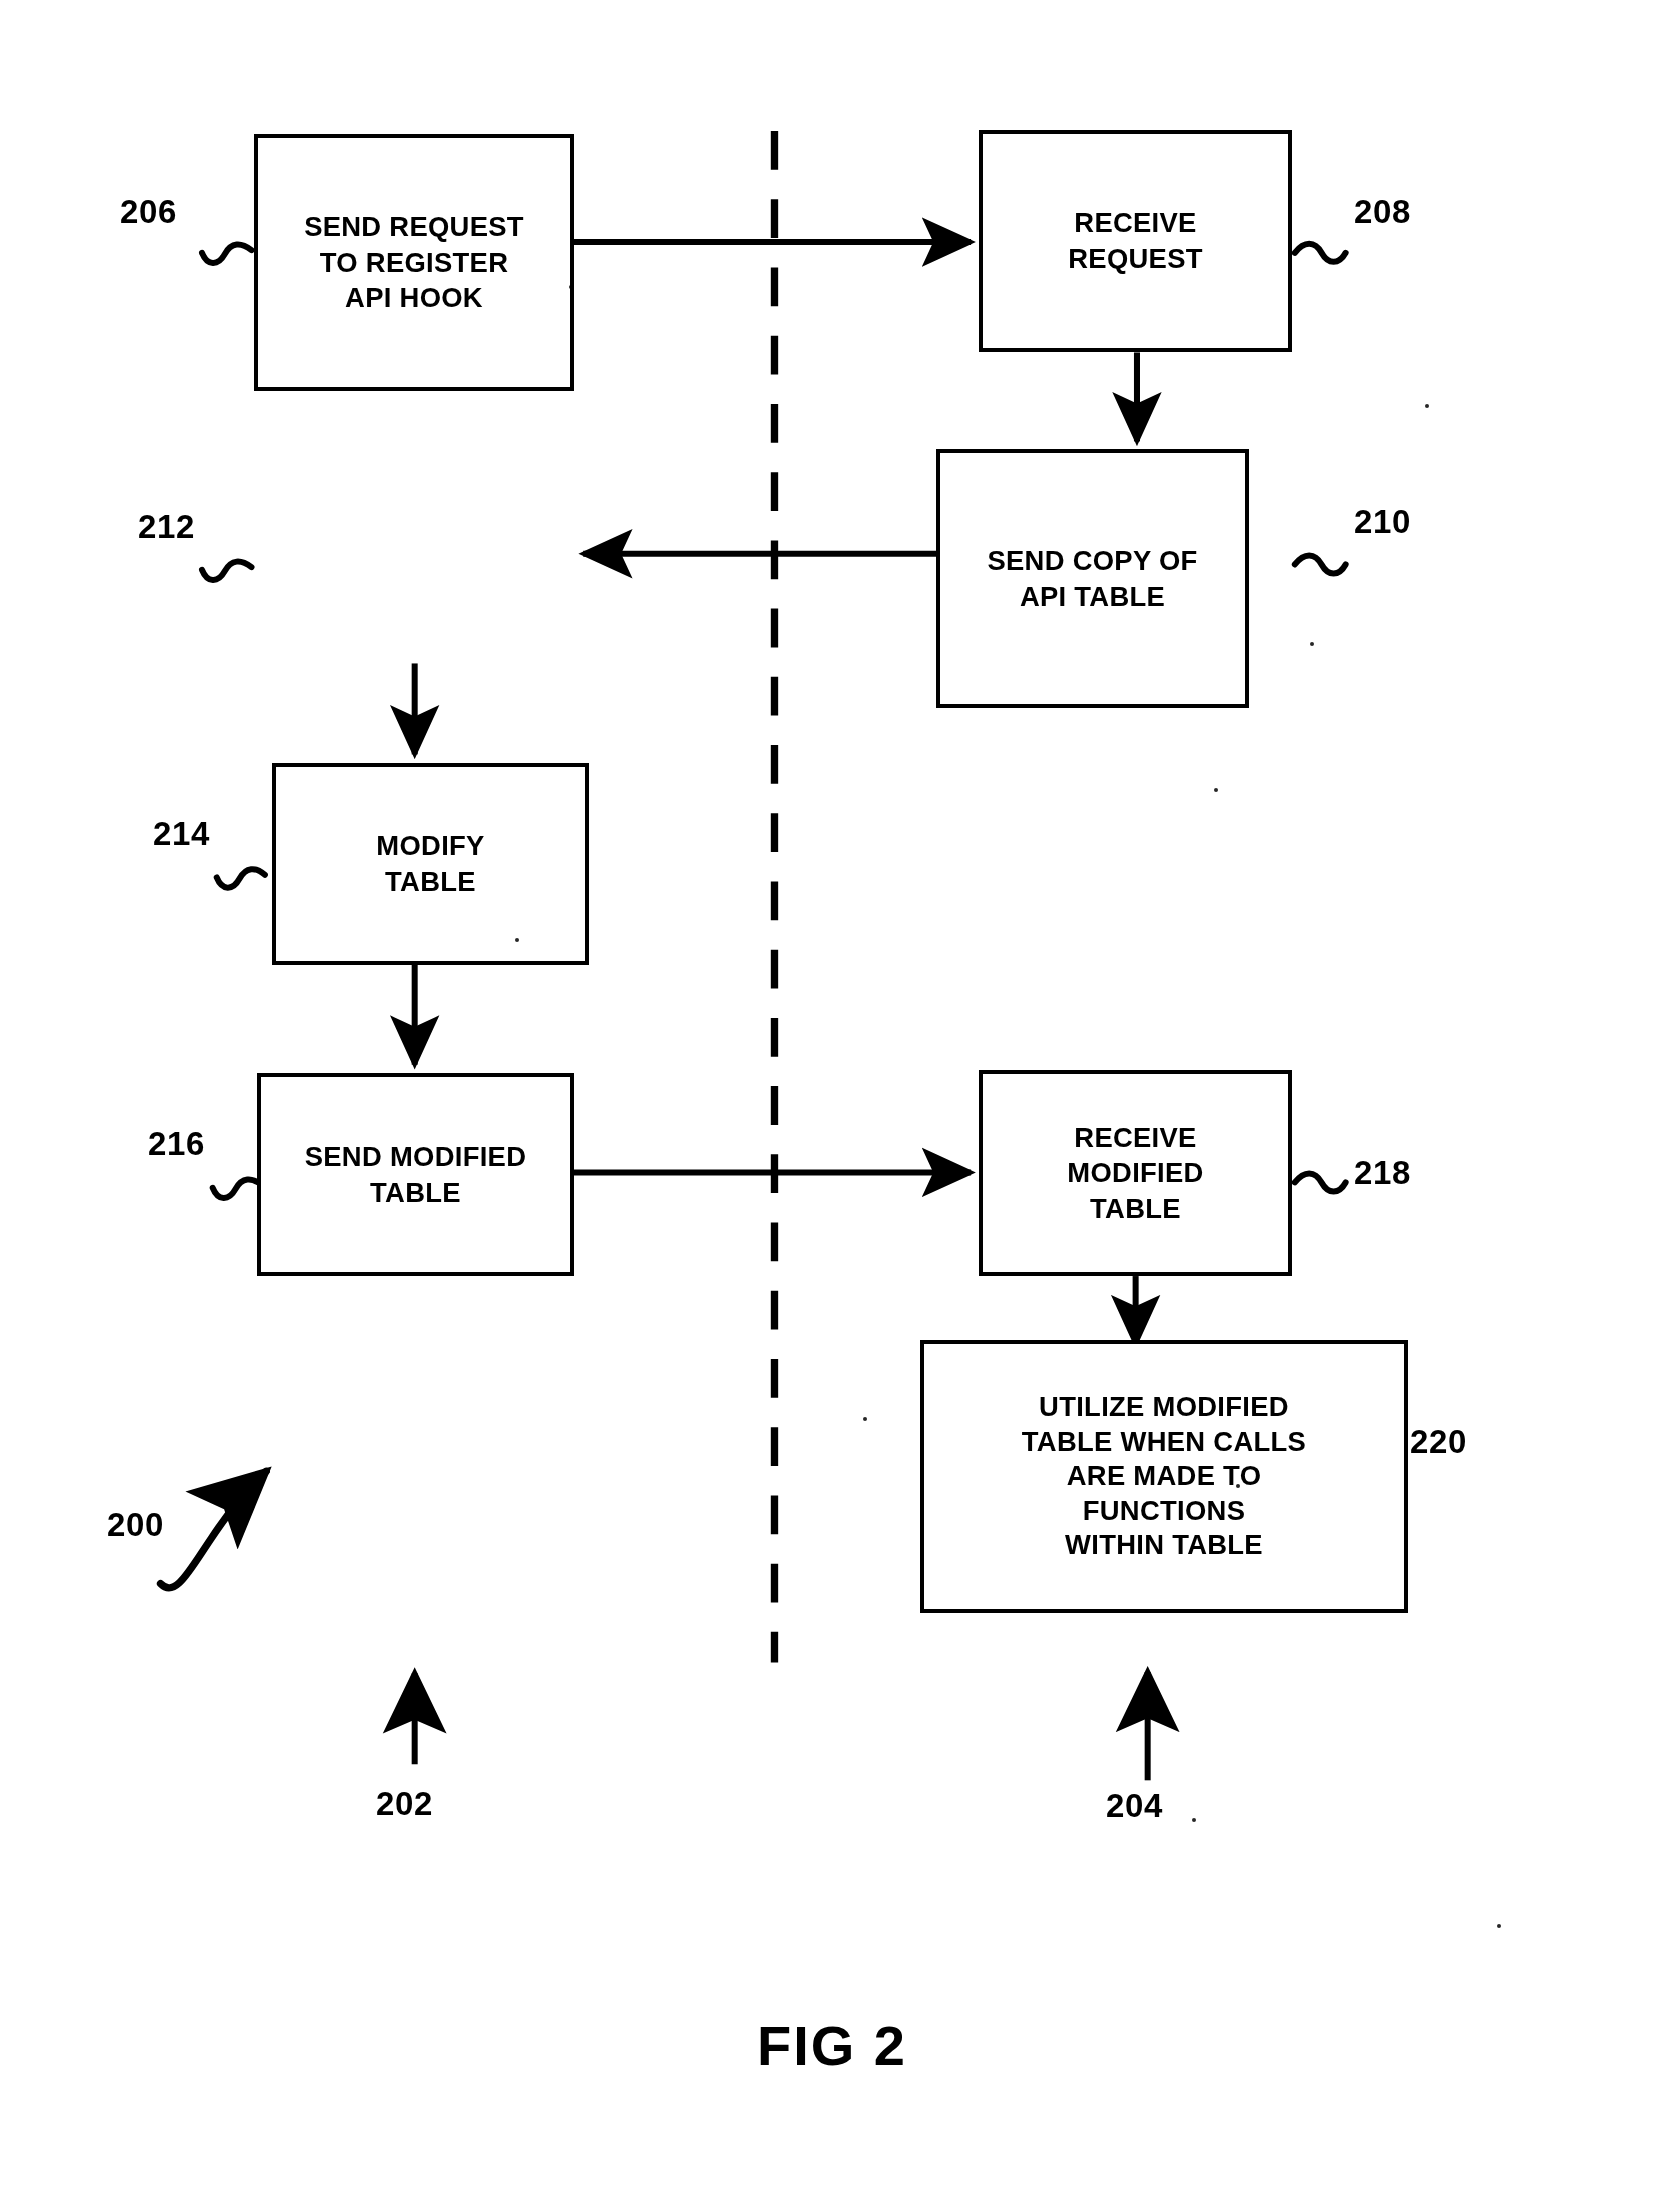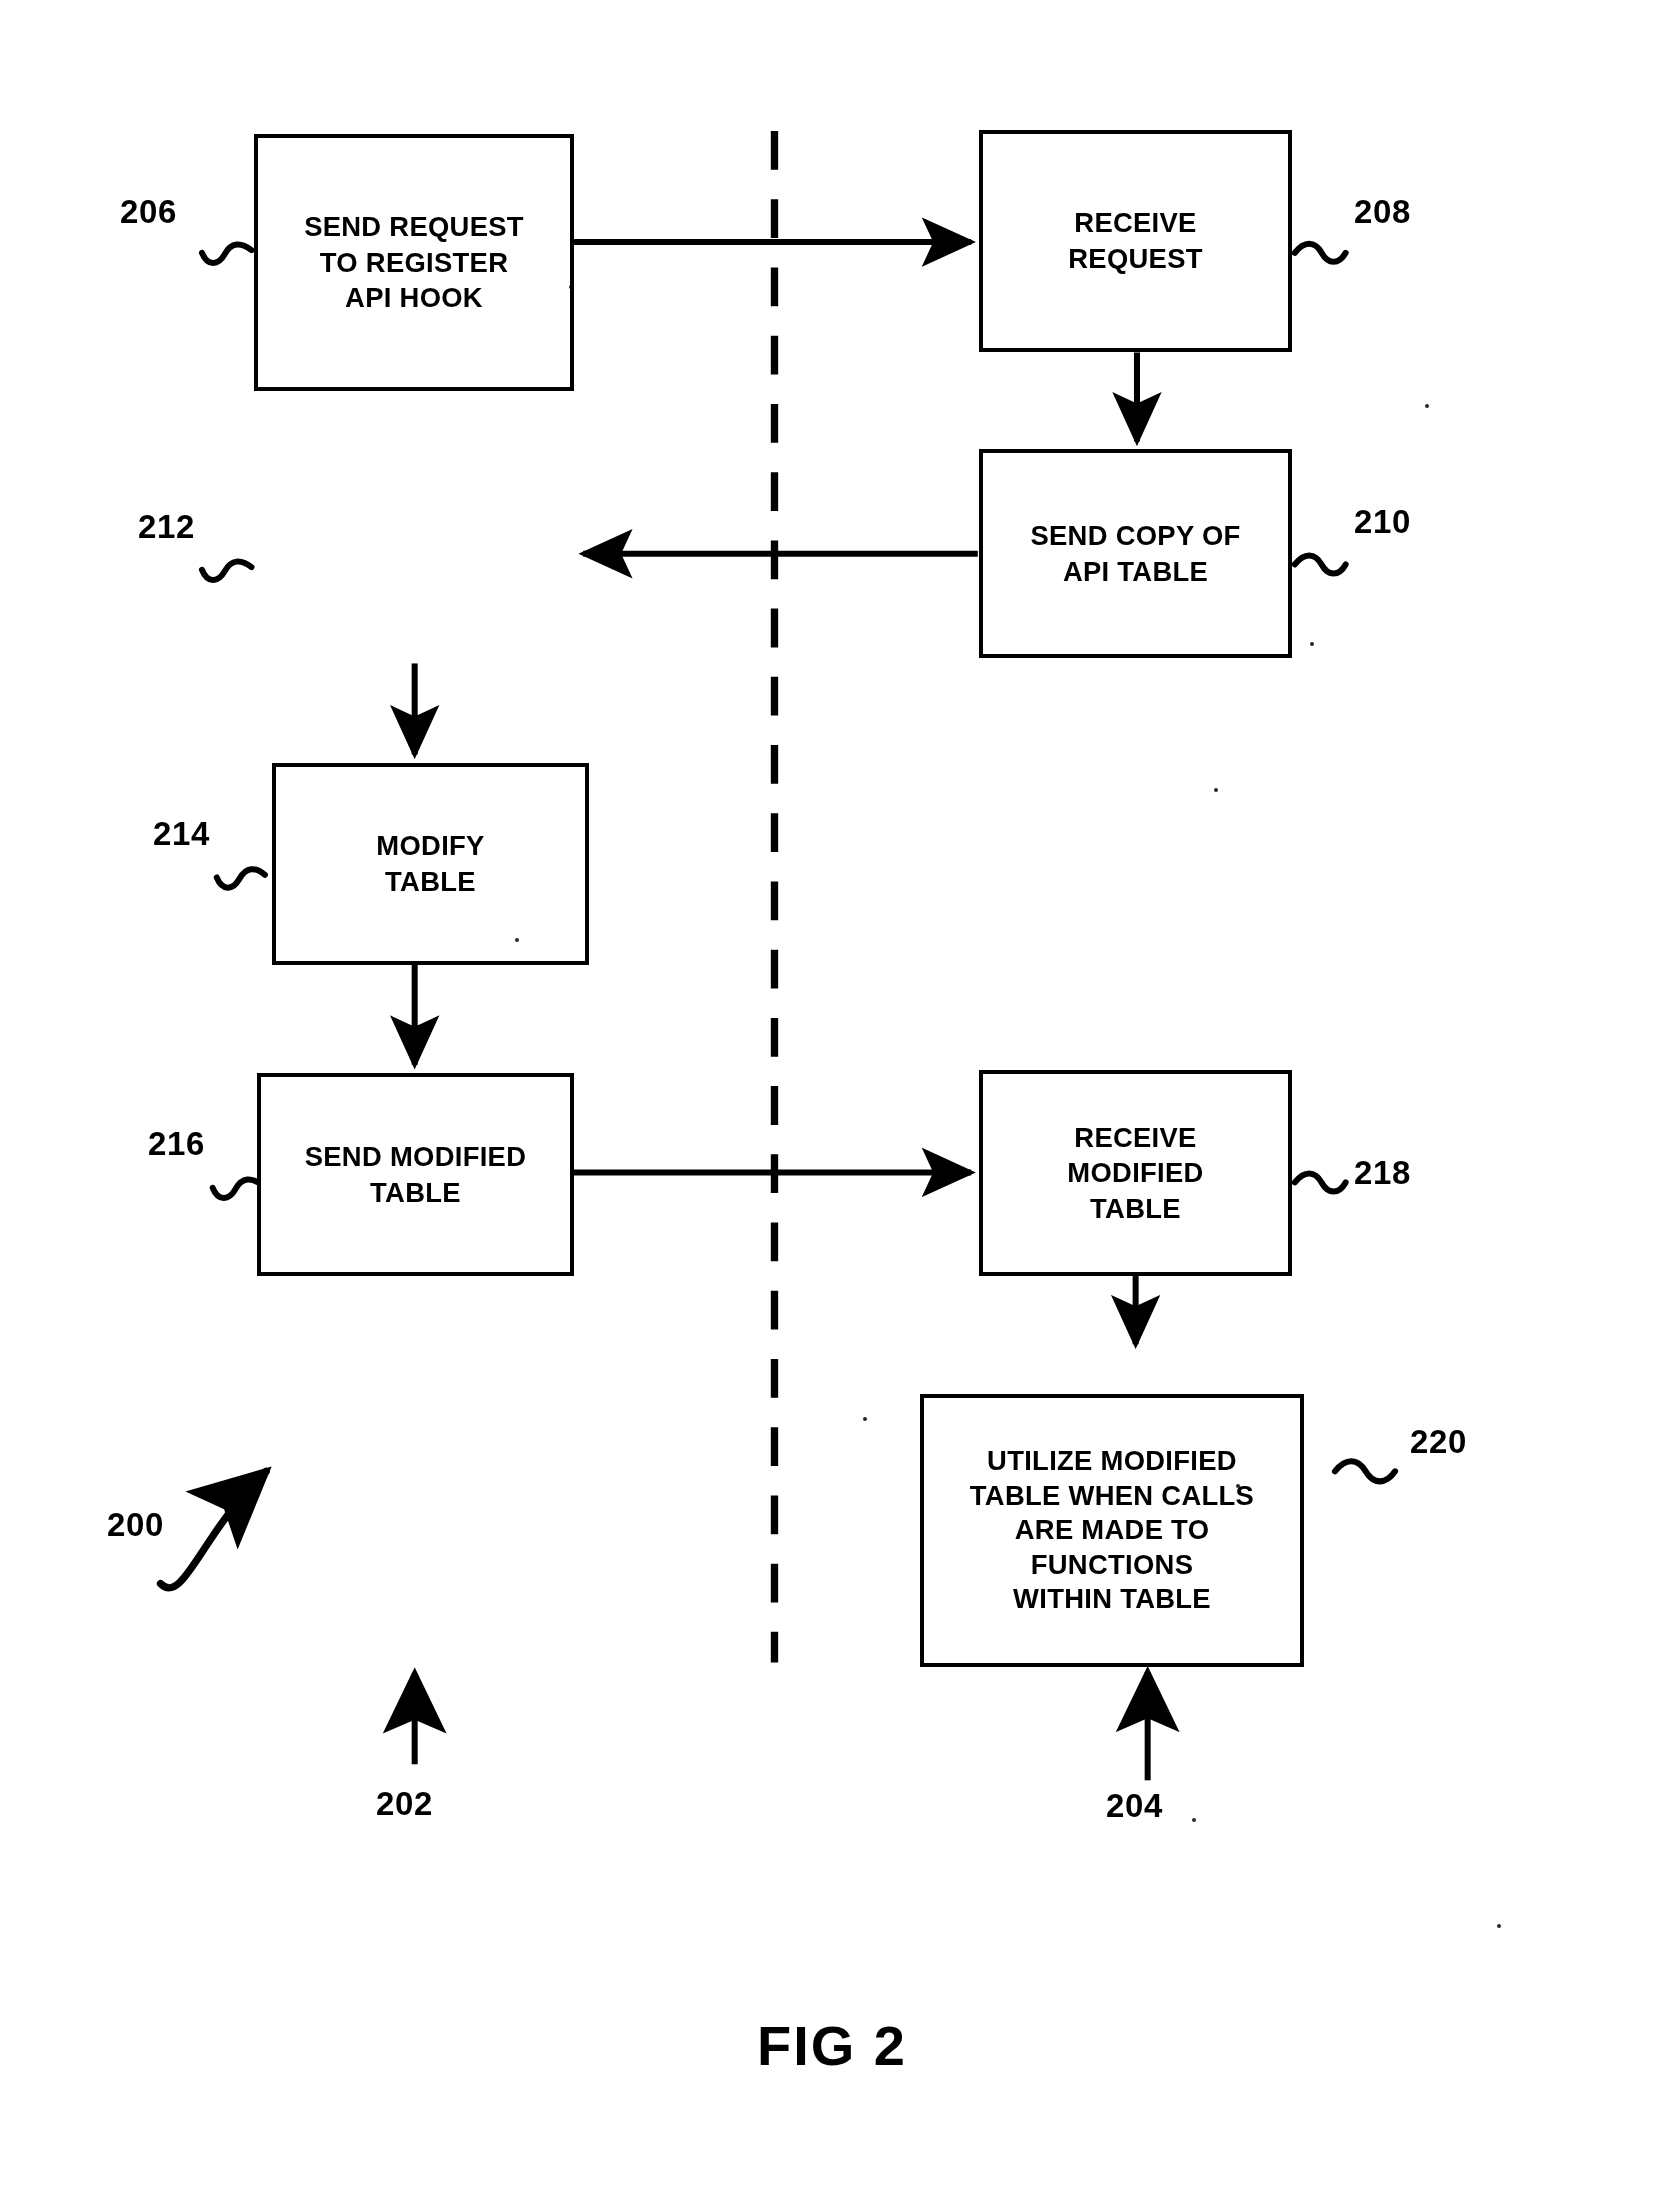--- a/index.html
+++ b/index.html
@@ -39,25 +39,25 @@
     font-weight: bold;
     font-size: 27.4px;
     line-height: 1.30;
     letter-spacing: 0.3px;
     white-space: pre-line;
     padding: 0 6.7px;
   }
   #box-206 { left: 254px;  top: 134px;  width: 320px; height: 257px; }
   #box-208 { left: 979px; top: 130px;  width: 313px; height: 222px; }
   #box-212 { left: 254px;  top: 455px;  width: 320px; height: 209px; }
-  #box-210 { left: 979px; top: 449px;  width: 313px; height: 209px; justify-content: center; }
+  #box-210 { left: 936px; top: 449px;  width: 313px; height: 259px; justify-content: center; }
   #box-214 { left: 272px;  top: 763px; width: 317px; height: 202px; }
   #box-216 { left: 257px;  top: 1073px; width: 317px; height: 203px; }
   #box-218 { left: 979px; top: 1070px; width: 313px; height: 206px; }
-  #box-220 { left: 920px; top: 1394px; width: 384px; height: 273px; }
+  #box-220 { left: 920px; top: 1340px; width: 488px; height: 273px; }
 
   #box-220 .ptext { font-size: 27.4px; line-height: 1.26; }
 
   
   .refnum {
     position: absolute;
     font-weight: bold;
     font-size: 33px;
     letter-spacing: 0.7px;
     white-space: nowrap;

